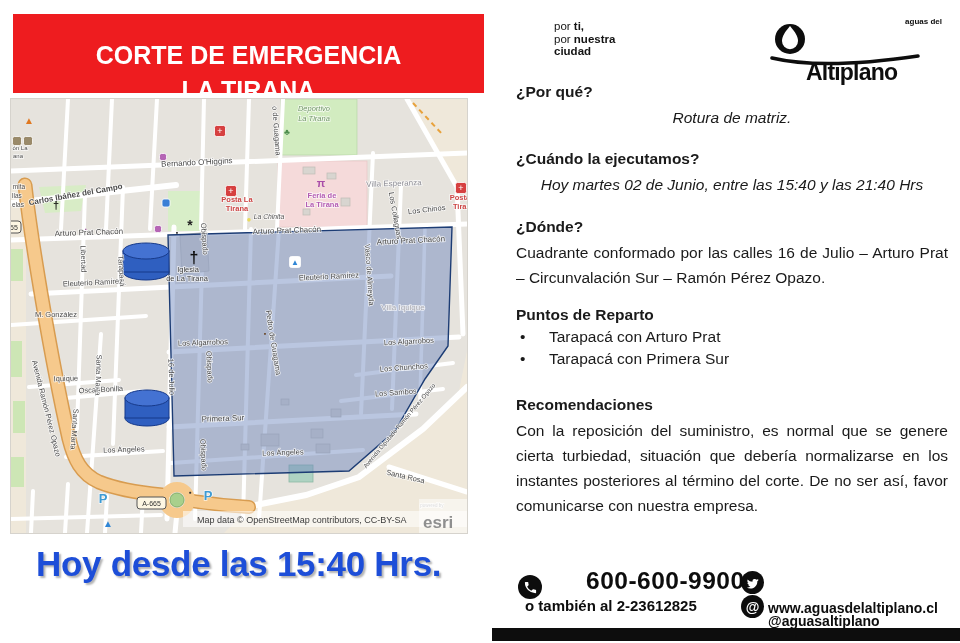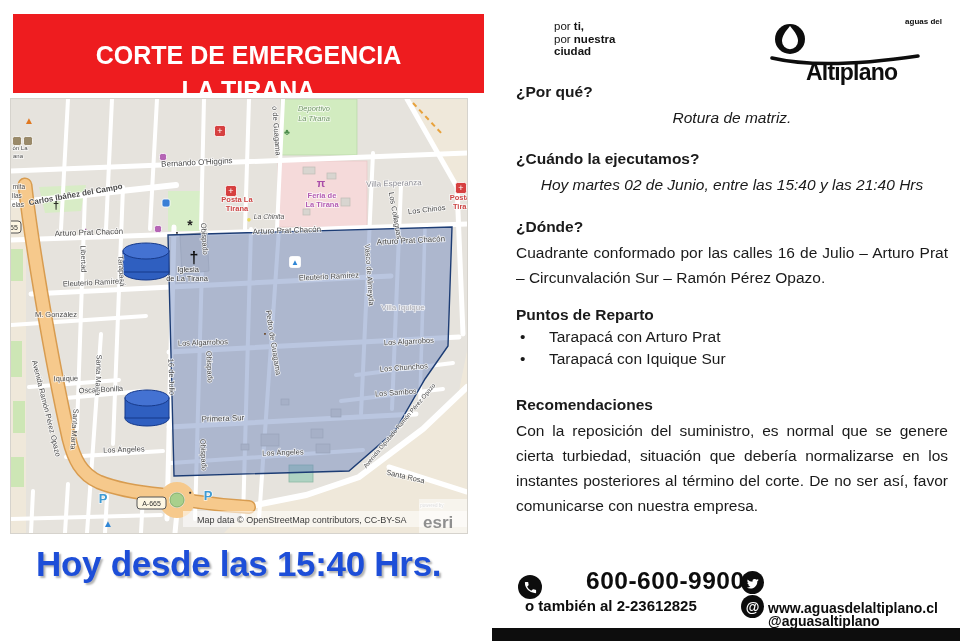--- a/index.html
+++ b/index.html
@@ -267,21 +267,21 @@
 
     <div class="sec-title" style="top:150px">¿Cuándo la ejecutamos?</div>
     <div class="sec-body nowrap" style="top:172px">Hoy martes 02 de Junio, entre las 15:40 y las 21:40 Hrs</div>
 
     <div class="sec-title" style="top:218px">¿Dónde?</div>
     <div class="sec-body" style="top:240px">Cuadrante conformado por las calles 16 de Julio – Arturo Prat – Circunvalación Sur – Ramón Pérez Opazo.</div>
 
     <div class="sec-title" style="top:306px">Puntos de Reparto</div>
     <ul class="points">
       <li><span class="blt">•</span><span>Tarapacá con Arturo Prat</span></li>
-      <li><span class="blt">•</span><span>Tarapacá con Iquique Sur</span></li>
+      <li><span class="blt">•</span><span>Tarapacá con Primera Sur</span></li>
     </ul>
 
     <div class="sec-title" style="top:396px">Recomendaciones</div>
     <div class="sec-body" style="top:418px">Con la reposición del suministro, es normal que se genere cierta turbiedad, situación que debería normalizarse en los instantes posteriores al término del corte. De no ser así, favor comunicarse con nuestra empresa.</div>
 
     <div class="circle-ico" style="left:21px;top:575px;width:24px;height:24px;">
       <svg width="15" height="15" viewBox="0 0 24 24">
           <path fill="#fff" d="M6.62,10.79a15.05,15.05 0 0,0 6.59,6.59l2.2-2.2a1,1 0 0,1 1,-0.25a11.36,11.36 0 0,0 3.57,0.57a1,1 0 0,1 1,1v3.5a1,1 0 0,1 -1,1A17,17 0 0,1 3,4a1,1 0 0,1 1,-1h3.5a1,1 0 0,1 1,1a11.36,11.36 0 0,0 0.57,3.57a1,1 0 0,1 -0.25,1Z"></path>
         </svg>
     </div>

